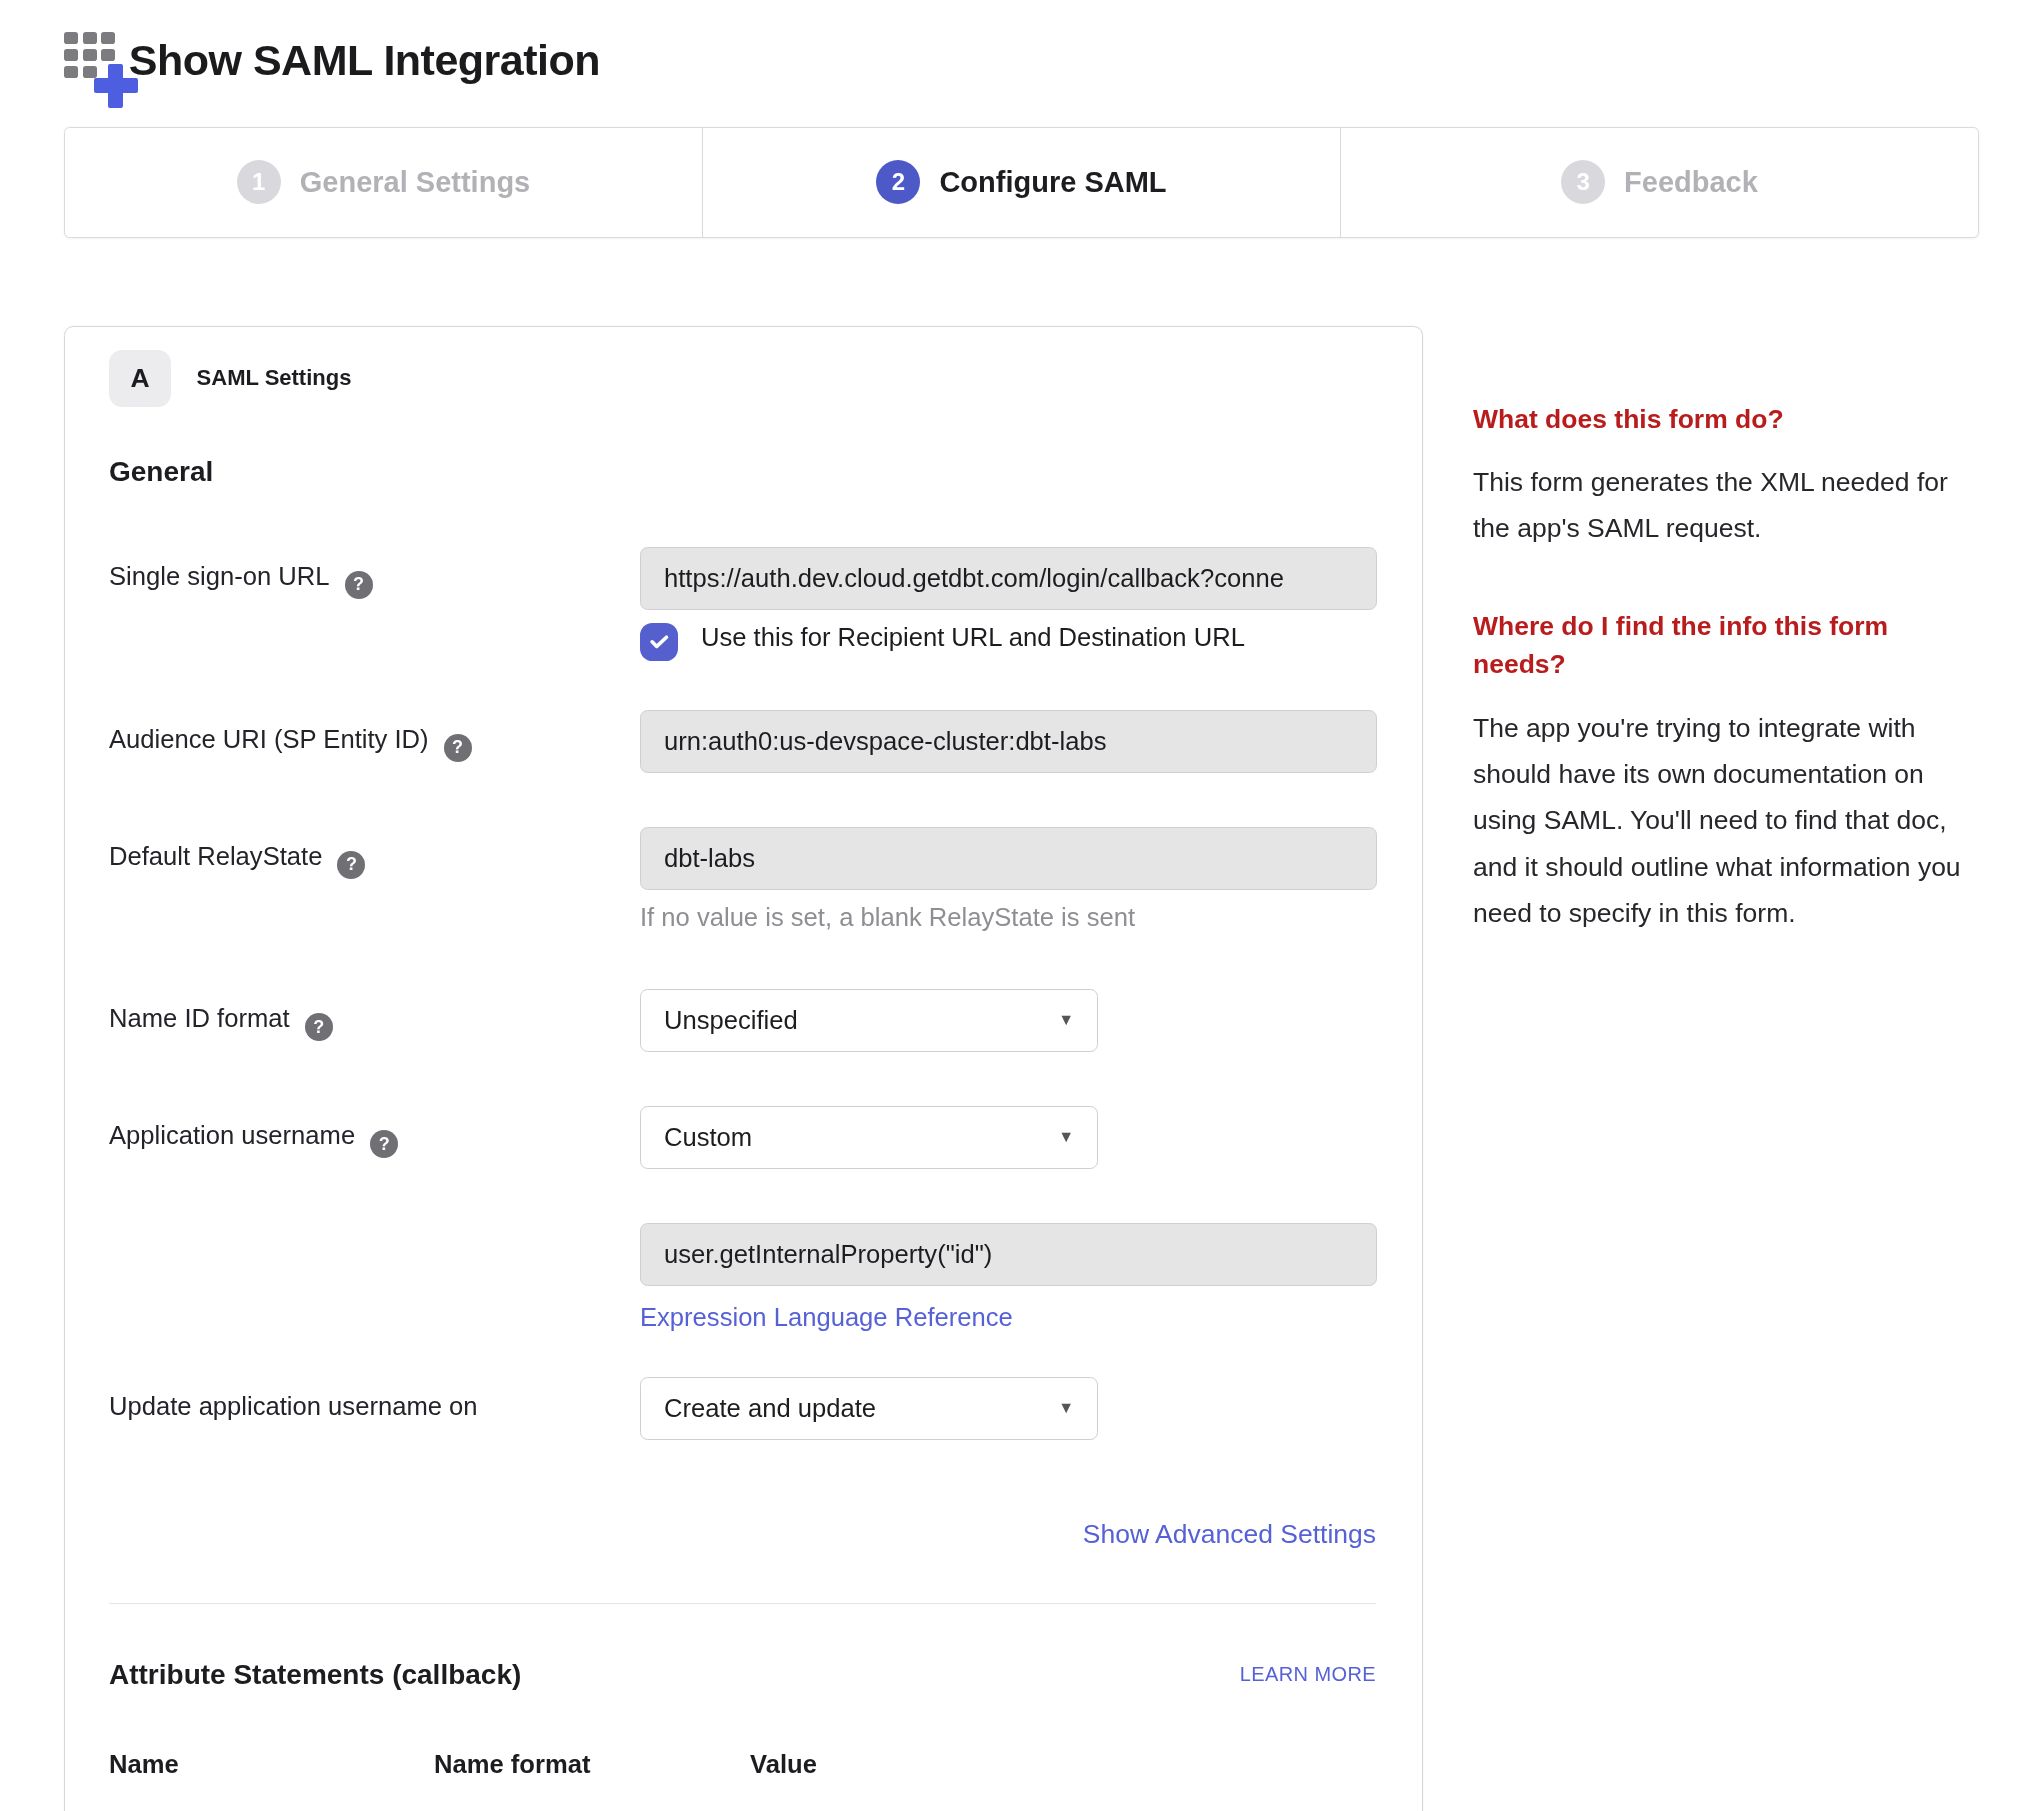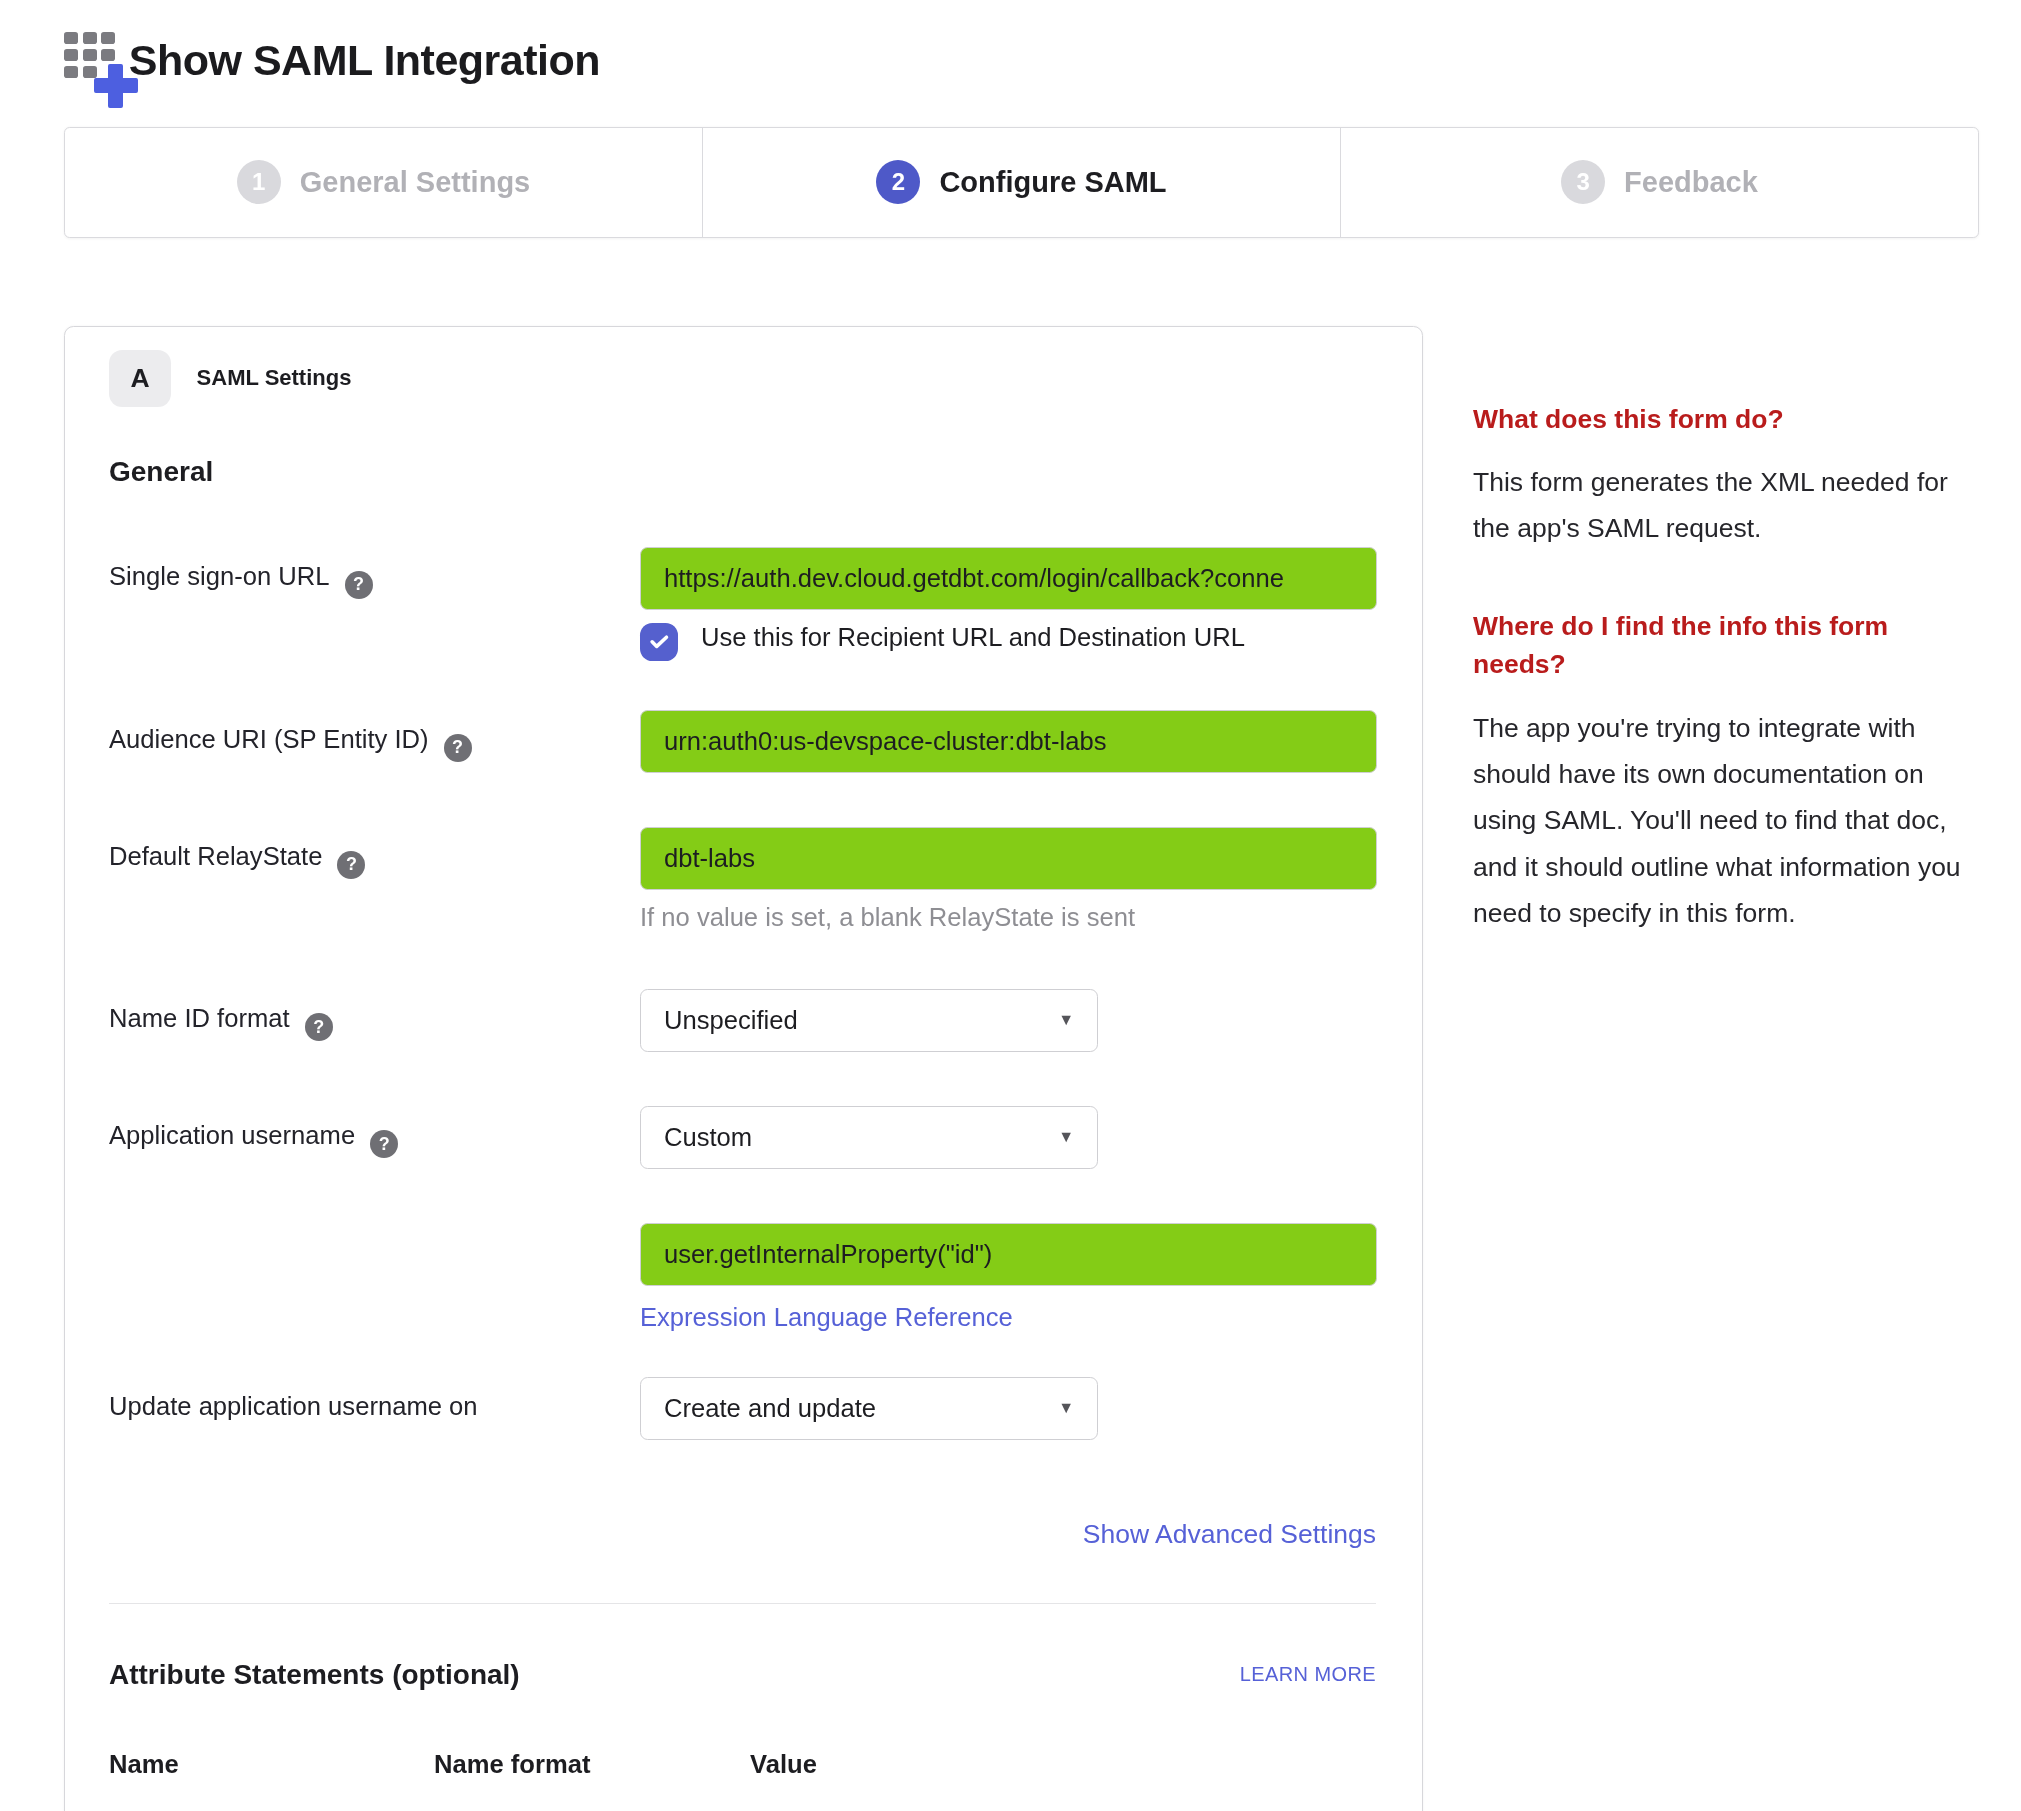--- a/index.html
+++ b/index.html
@@ -43,21 +43,21 @@
   .general-heading { margin-top:49px; font-size:28px; font-weight:700; }
 
   .form-row { display:flex; align-items:flex-start; }
   .row-label { width:531px; flex:none; padding-top:15px; font-size:25.6px; color:#23232a; }
   .row-label .help { margin-left:15px; }
   .help { display:inline-flex; width:28px; height:28px; border-radius:50%; background:#6f6f74; color:#fff;
           font-size:18px; font-weight:700; align-items:center; justify-content:center; vertical-align:-5.7px; cursor:pointer; }
   .control { flex:1; }
 
   .text-input { width:737px; height:63px; border:0.9px solid #cfcfd3; border-radius:7.6px; font-size:25.6px;
-                font-family:inherit; color:#1d1d21; padding:0 23px; outline:none; background:#84cc16; }
+                font-family:inherit; color:#1d1d21; padding:0 23px; outline:none; background:#e5e5e5; }
   .select { width:458px; height:63px; border:0.9px solid #cfcfd3; border-radius:7.6px; background:#fff;
             display:flex; align-items:center; justify-content:space-between; padding:12px 23px; font-size:25.6px; cursor:pointer; }
   .select .arrow { color:#55555a; font-size:16px; line-height:1; }
 
   .checkbox-row { display:flex; gap:23px; margin-top:13.2px; margin-left:531px; }
   .checkbox { width:38px; height:38px; border-radius:12.3px; background:#5560ce; display:flex;
               align-items:center; justify-content:center; cursor:pointer; flex:none; }
   .checkbox-label { font-size:25.6px; }
 
   .helper-text { margin-top:13.2px; font-size:25.6px; color:#8e8e93; }
@@ -211,21 +211,21 @@
         </div>
       </div>
 
       <div class="advanced-row">
         <a class="advanced-link">Show Advanced Settings</a>
       </div>
 
       <div class="divider"></div>
 
       <div class="attr-header">
-        <div class="attr-title">Attribute Statements (optional)</div>
+        <div class="attr-title">Attribute Statements (callback)</div>
         <a class="learn-more">LEARN MORE</a>
       </div>
 
       <div class="attr-cols">
         <div class="attr-col-1">Name</div>
         <div class="attr-col-2">Name format</div>
         <div class="attr-col-3">Value</div>
       </div>
 
     </div>

